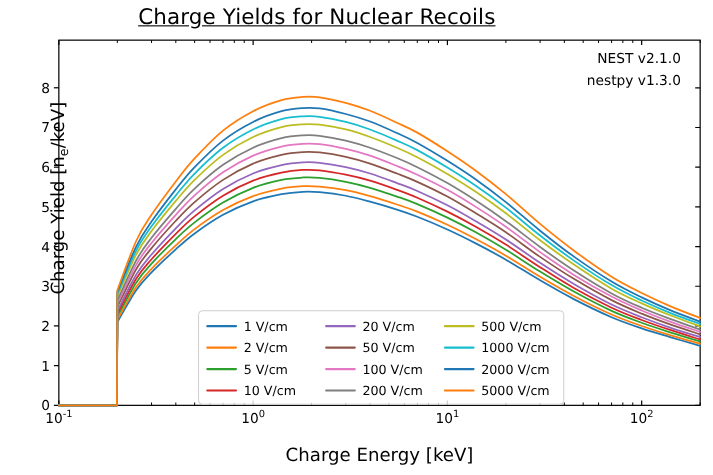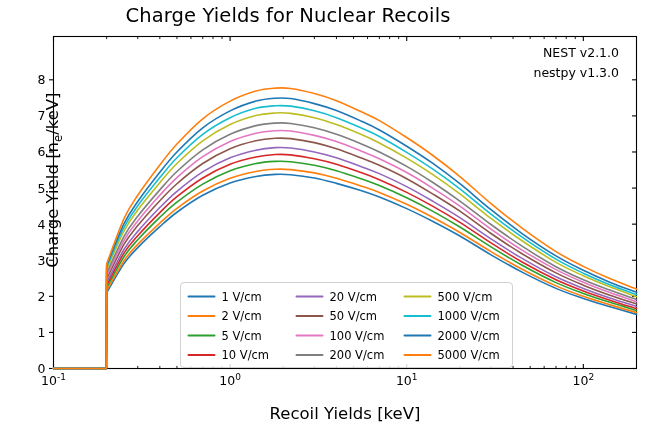--- a/index.html
+++ b/index.html
@@ -17,20 +17,21 @@
     background: #ffffff;
   }
   #chart-title {
     position: absolute;
     left: 0; top: 4px;
     width: 576px;
     text-align: center;
     font-size: 19.5px;
     color: #000000;
     letter-spacing: 0.1px;
+    text-decoration: underline;
   }
   #ylabel {
     position: absolute;
     left: -96px;
     top: 169px;
     width: 300px;
     text-align: center;
     font-size: 16.5px;
     color: #000000;
     transform: rotate(-90deg);
@@ -53,21 +54,21 @@
 </style>
 </head>
 <body>
 
 <div id="figure">
 
   <div id="chart-title">Charge Yields for Nuclear Recoils</div>
 
   <div id="ylabel"><span>Charge Yield [n</span><span class="sub">e</span><span>/keV]</span></div>
 
-  <div id="xlabel">Recoil Yields [keV]</div>
+  <div id="xlabel">Charge Energy [keV]</div>
 
   <svg id="plot" width="648" height="432">
     <g id="axes-frame">
       <rect x="53.5" y="36.5" width="583" height="332" fill="none" stroke="#000000" stroke-width="1.1"></rect>
     </g>
     <g id="x-ticks">
         <line x1="53.5" y1="368.5" x2="53.5" y2="364" stroke="#000" stroke-width="1.1"></line>
         <line x1="53.5" y1="36.5" x2="53.5" y2="41" stroke="#000" stroke-width="1.1"></line>
         <text x="53.5" y="384.5" text-anchor="middle" class="tick-label">10<tspan dy="-5" class="tick-exp">-1</tspan></text>
         <line x1="230.11154268994557" y1="368.5" x2="230.11154268994557" y2="364" stroke="#000" stroke-width="1.1"></line>

